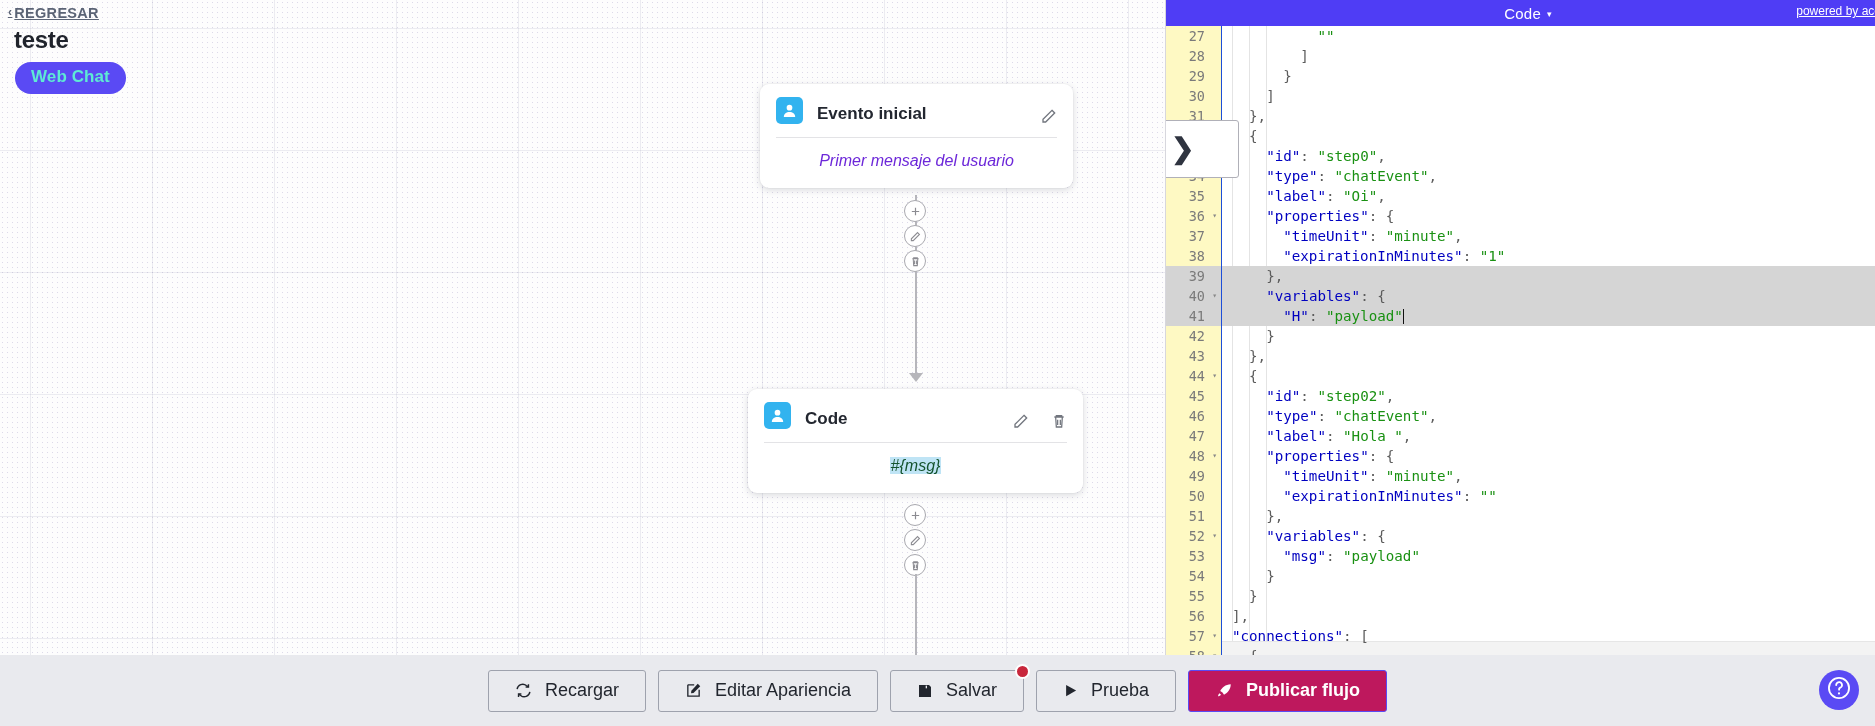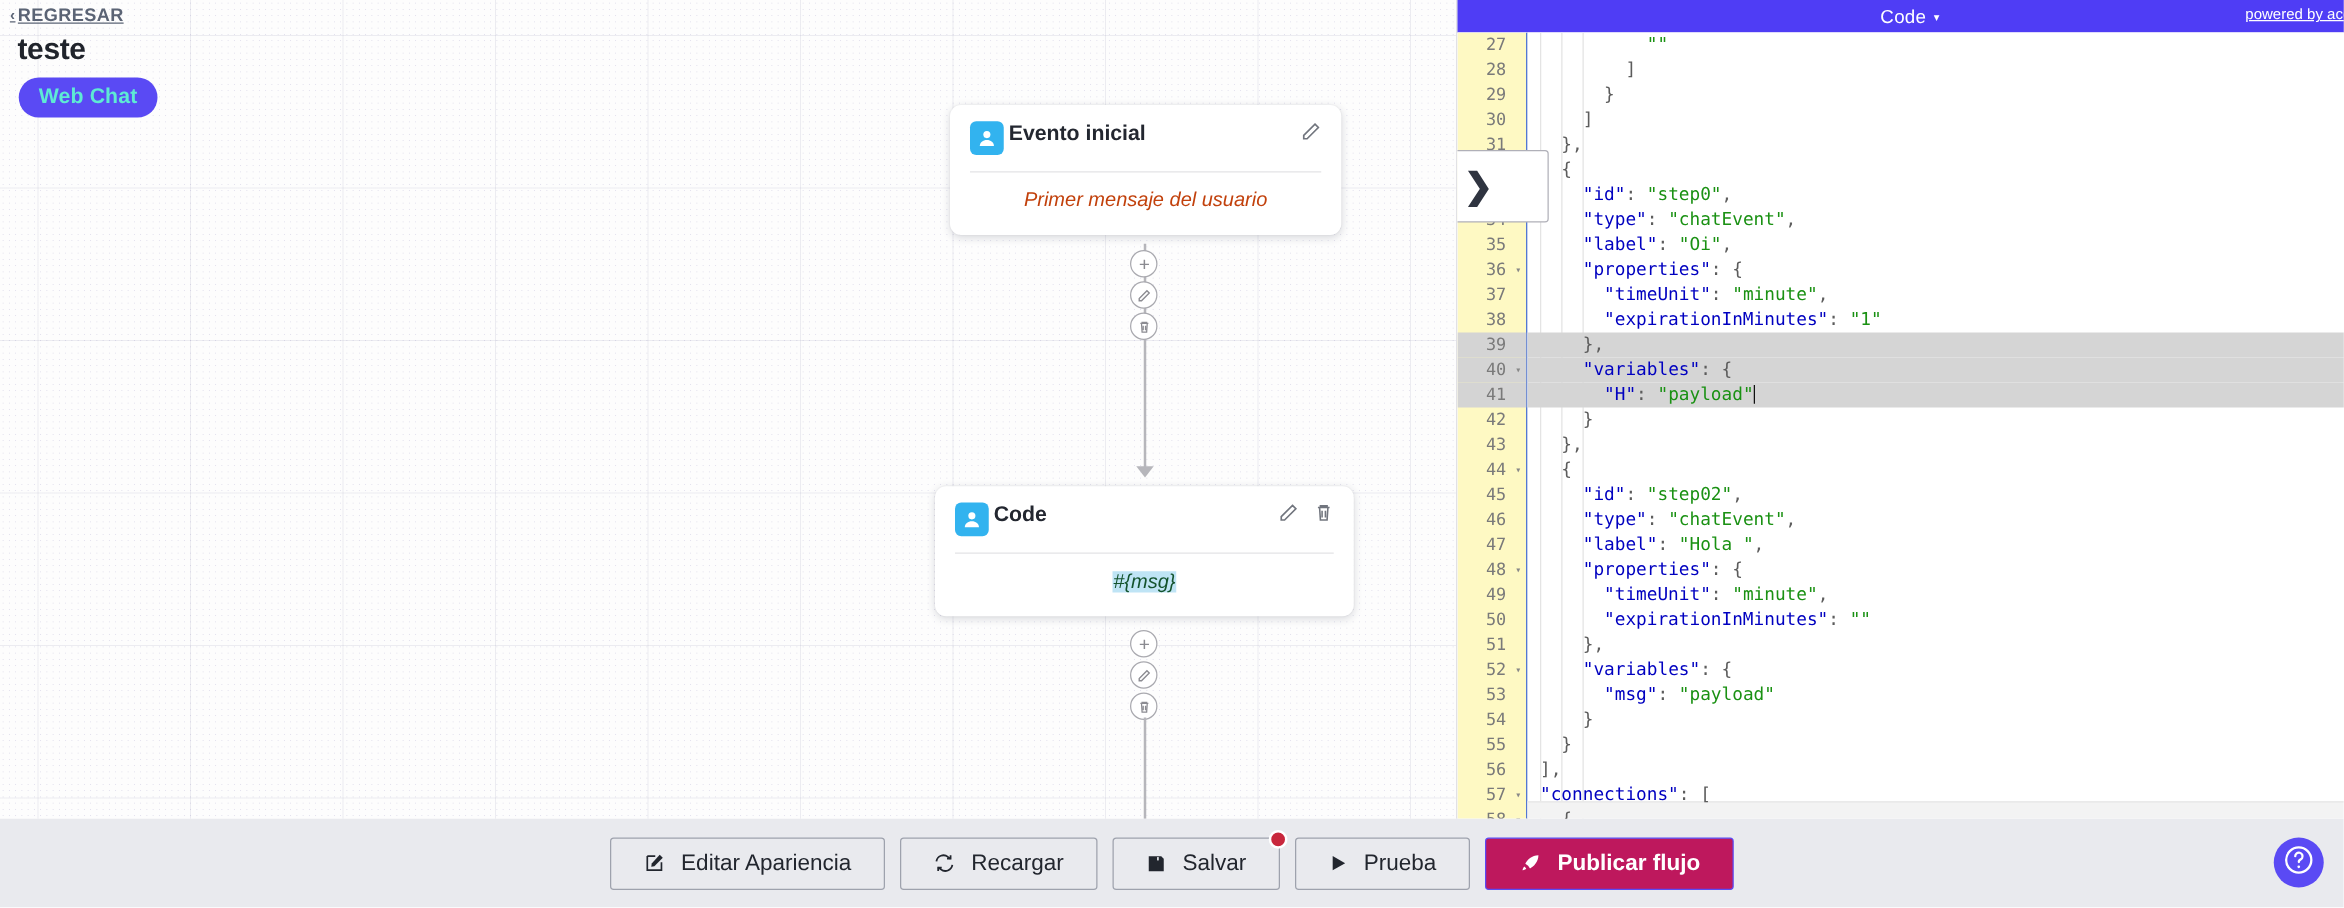--- a/index.html
+++ b/index.html
@@ -48,37 +48,37 @@
   }
 
   
   .node {
     position: absolute;
     background: #fff;
     border-radius: 9px;
     box-shadow: 0 2px 7px rgba(40,45,70,0.17), 0 0 0 1px rgba(0,0,0,0.02);
   }
   .node-head {
-    display: flex; align-items: flex-start;
-    padding: 13px 16px 13px 16px; gap: 4px;
+    display: flex; align-items: flex-end;
+    padding: 13px 16px 13px 16px; gap: 14px;
   }
   .node-icon {
     width: 27px; height: 27px; border-radius: 5px;
     background: #32b3ef; flex: 0 0 auto;
     display: flex; align-items: center; justify-content: center;
   }
   .node-title {
     font-size: 17px; font-weight: 700; color: #232730;
     flex: 1 1 auto;
   }
   .node-act { cursor: pointer; opacity: .78; display: flex; }
   .node-sep { height: 1px; background: #e3e3e6; margin: 0 16px; }
   .node-body {
     padding: 14px 16px 18px;
-    font-size: 16px; font-style: italic; color: #c2410c;
+    font-size: 16px; font-style: italic; color: #6d28d9;
     text-align: center;
   }
   .node-body.var { color: #14532d; }
   .hl { background: #bfe4f5; padding: 0 1px; }
 
   .edge {
     position: absolute; width: 2px; background: #b6b6bb;
   }
   .arrow-d {
     position: absolute; width: 0; height: 0;
@@ -406,37 +406,37 @@
       <div class="fold-popup">
         <span class="fold-chev">❯</span>
       </div>
     </div>
   </div>
 
   <div class="bottombar">
 
     <button class="tbtn">
       <span class="ico">
-        <svg width="17" height="17" viewBox="0 0 24 24" fill="none" stroke="#22262e" stroke-width="1.9">
-            <path d="M4 4h9M4 4v16h16v-9"></path>
-            <path d="M18 2.5l3.5 3.5L12 15.5 8.5 16 9 12.5z" fill="#22262e" stroke="none"></path>
-          </svg>
-      </span>
-      <span>Editar Apariencia</span>
-    </button>
-
-    <button class="tbtn">
-      <span class="ico">
         <svg width="17" height="17" viewBox="0 0 24 24" fill="none" stroke="#22262e" stroke-width="2">
             <path d="M3 10a8 8 0 0113-5l3 2"></path>
             <path d="M21 14a8 8 0 01-13 5l-3-2"></path>
             <path d="M19 3v4h-4M5 21v-4h4"></path>
           </svg>
       </span>
       <span>Recargar</span>
+    </button>
+
+    <button class="tbtn">
+      <span class="ico">
+        <svg width="17" height="17" viewBox="0 0 24 24" fill="none" stroke="#22262e" stroke-width="1.9">
+            <path d="M4 4h9M4 4v16h16v-9"></path>
+            <path d="M18 2.5l3.5 3.5L12 15.5 8.5 16 9 12.5z" fill="#22262e" stroke="none"></path>
+          </svg>
+      </span>
+      <span>Editar Apariencia</span>
     </button>
 
     <button class="tbtn">
       <span class="ico">
         <svg width="16" height="16" viewBox="0 0 24 24" fill="#22262e">
             <path d="M3 3h15l3 3v15H3zM7 3h9v6H7zm-1 11h12v7H6z"></path>
             <rect x="13" y="4" width="2" height="4" fill="#e9eaee"></rect>
           </svg>
       </span>
       <span>Salvar</span>

